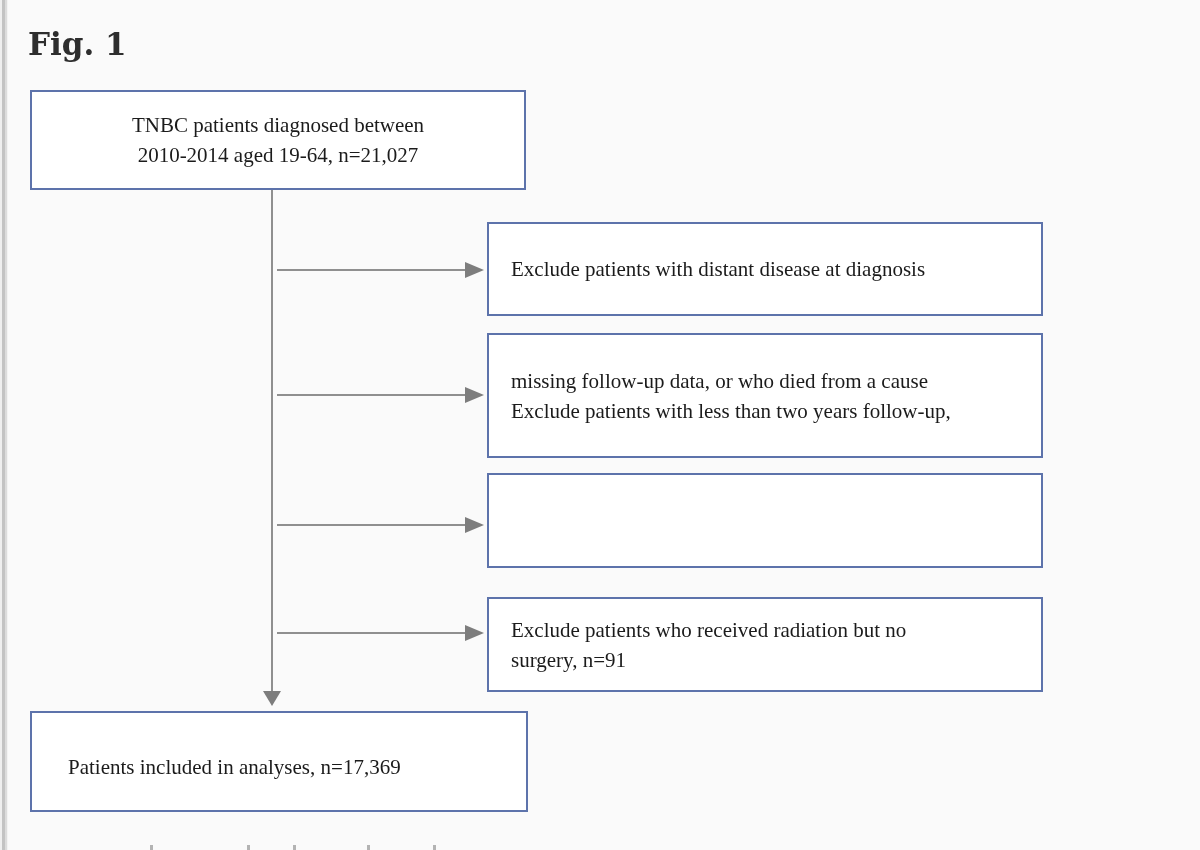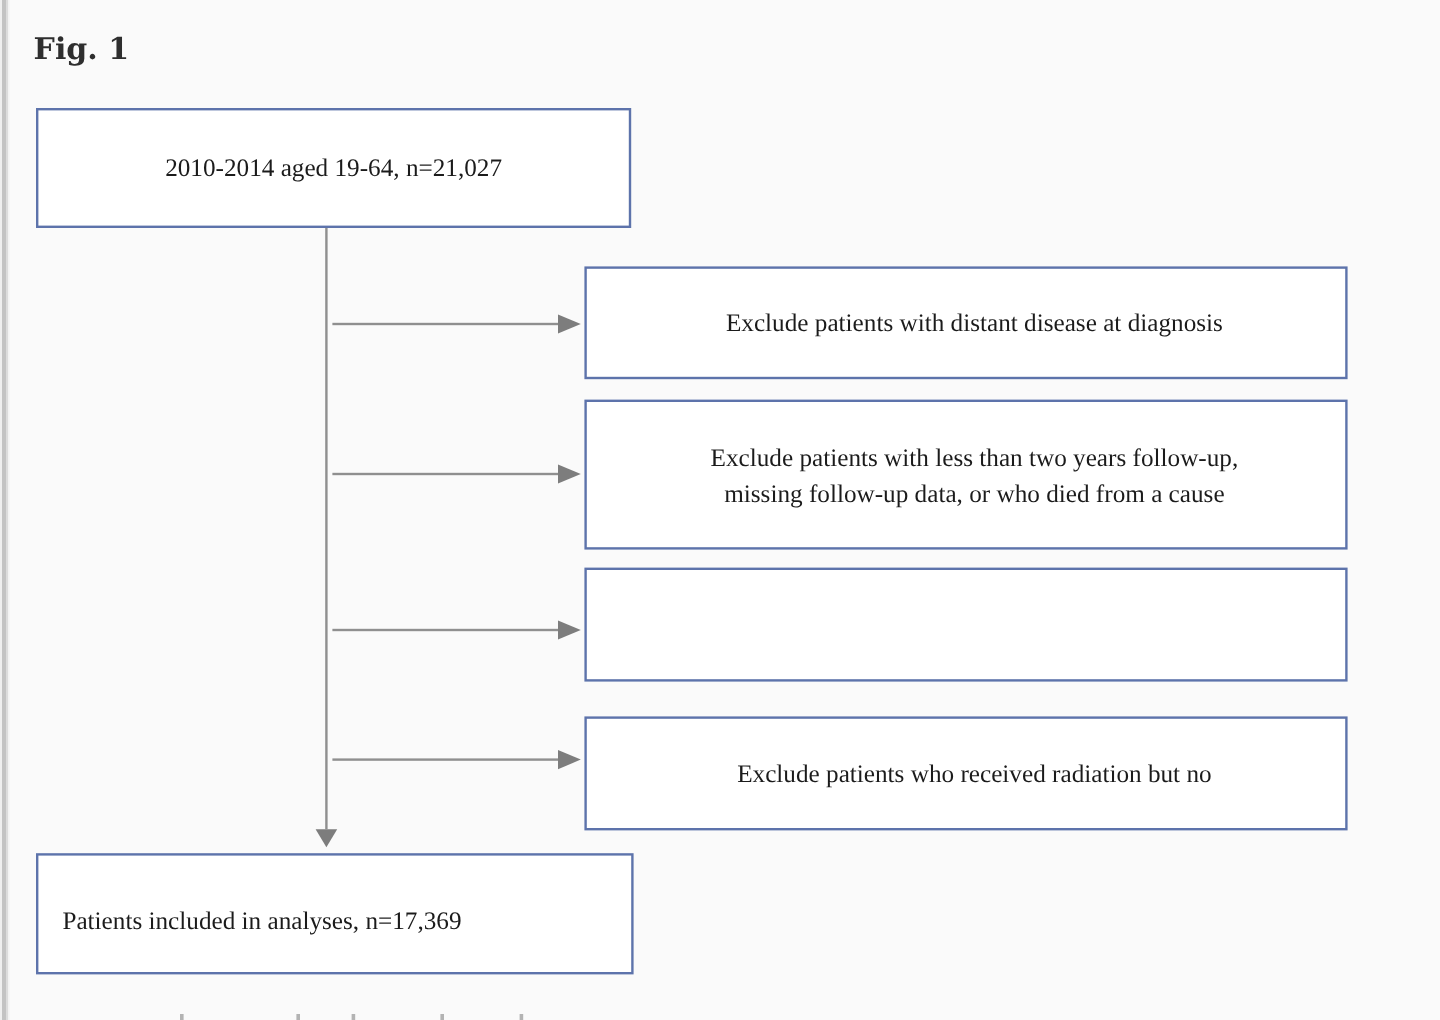--- a/index.html
+++ b/index.html
@@ -7,35 +7,35 @@
     width:1200px;height:850px;position:relative;overflow:hidden;
     background:#fafafa;
     font-family:"Liberation Serif", serif;
   }
   .window-edge{
     position:absolute;left:0;top:0;width:8px;height:850px;
     background:linear-gradient(90deg,#efefef 0 2px,#c3c3c3 2px 5px,#dcdcdc 5px 7px,#f3f3f3 7px 8px);
   }
   .fig-label{
     position:absolute;left:28px;top:26px;
-    font-family:"DejaVu Serif", serif;font-weight:bold;font-size:25px;color:#2e2e2e;
+    font-family:"DejaVu Serif", serif;font-weight:bold;font-size:31px;color:#2e2e2e;
   }
   .box{
     position:absolute;background:#ffffff;border:2px solid #5d73ab;box-sizing:border-box;
     font-size:21px;line-height:30px;color:#1b1b1b;
     display:flex;flex-direction:column;justify-content:center;
   }
   .box .ln{display:block;}
   .top-box{left:30px;top:90px;width:496px;height:100px;text-align:center;}
-  .excl{left:487px;width:636px;padding-left:22px;padding-right:8px;text-align:center;}
+  .excl{left:487px;width:556px;padding-left:22px;padding-right:8px;text-align:left;}
   .excl-1{top:222px;height:94px;}
   .excl-2{top:333px;height:125px;}
   .excl-3{top:473px;height:95px;}
   .excl-4{top:585px;height:95px;margin-top:12px;}
-  .final-box{left:30px;top:711px;width:498px;height:101px;padding-left:20px;padding-top:10px;text-align:left;}
+  .final-box{left:30px;top:711px;width:498px;height:101px;padding-left:36px;padding-top:10px;text-align:left;}
   .vline{
     position:absolute;left:271px;top:190px;width:2px;height:501px;background:#8f8f8f;
   }
   .v-arrowhead{
     position:absolute;left:263px;top:691px;width:0;height:0;
     border-left:9px solid transparent;border-right:9px solid transparent;
     border-top:15px solid #7d7d7d;
   }
   .h-arrow-line{
     position:absolute;left:277px;width:189px;height:2px;background:#8f8f8f;
@@ -54,49 +54,51 @@
   .m1{left:150px;} .m2{left:247px;} .m3{left:293px;} .m4{left:367px;} .m5{left:433px;}
 </style>
 </head>
 <body>
 
 <div class="window-edge"></div>
 
 <div class="fig-label">Fig. 1</div>
 
 <div class="box top-box">
+  <span class="ln">TNBC patients diagnosed between</span>
   <span class="ln">2010-2014 aged 19-64, n=21,027</span>
 </div>
 
 <div class="vline"></div>
 <div class="v-arrowhead"></div>
 
 <div class="h-arrow-line hl1"></div>
 <div class="h-arrowhead hh1"></div>
 <div class="h-arrow-line hl2"></div>
 <div class="h-arrowhead hh2"></div>
 <div class="h-arrow-line hl3"></div>
 <div class="h-arrowhead hh3"></div>
 <div class="h-arrow-line hl4"></div>
 <div class="h-arrowhead hh4"></div>
 
 <div class="box excl excl-1">
   <span class="ln">Exclude patients with distant disease at diagnosis</span>
 </div>
 
 <div class="box excl excl-2">
+  <span class="ln">missing follow-up data, or who died from a cause</span>
   <span class="ln">Exclude patients with less than two years follow-up,</span>
-  <span class="ln">missing follow-up data, or who died from a cause</span>
 </div>
 
 <div class="box excl excl-3">
 </div>
 
 <div class="box excl excl-4">
   <span class="ln">Exclude patients who received radiation but no</span>
+  <span class="ln">surgery, n=91</span>
 </div>
 
 <div class="box final-box">
   <span class="ln">Patients included in analyses, n=17,369</span>
 </div>
 
 <div class="clip-marks">
   <i class="m1"></i>
     <i class="m2"></i>
     <i class="m3"></i>

